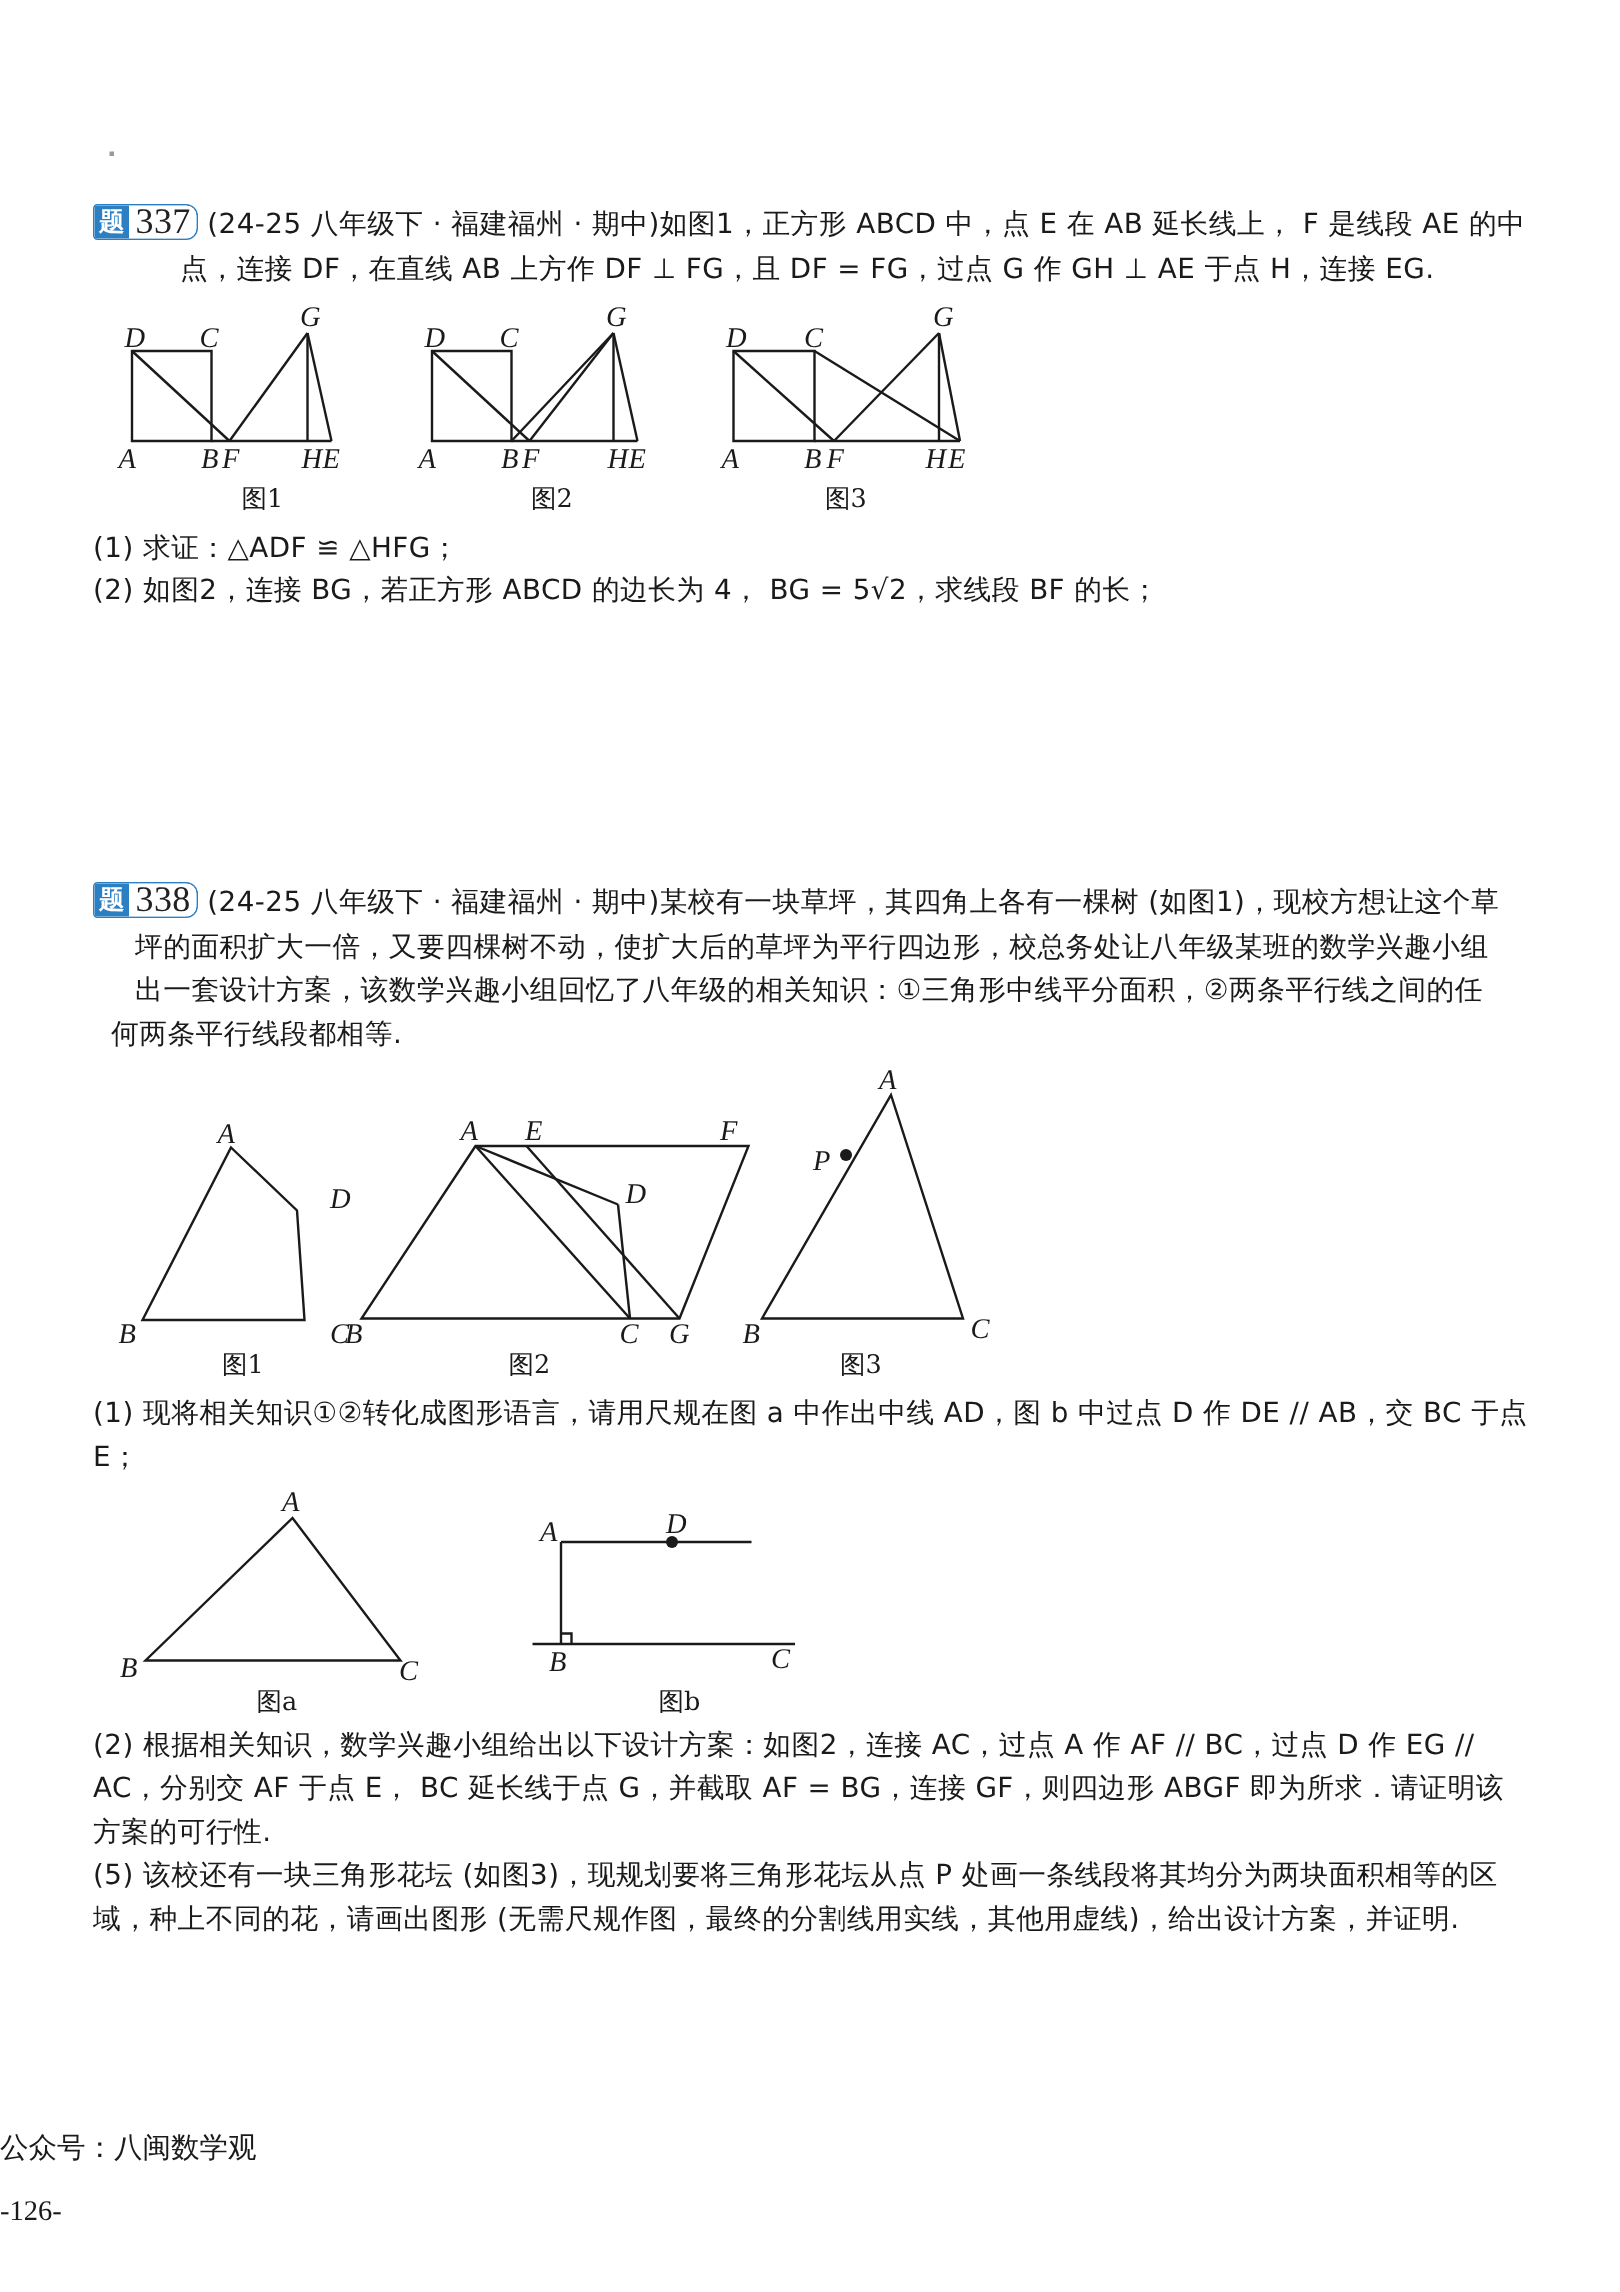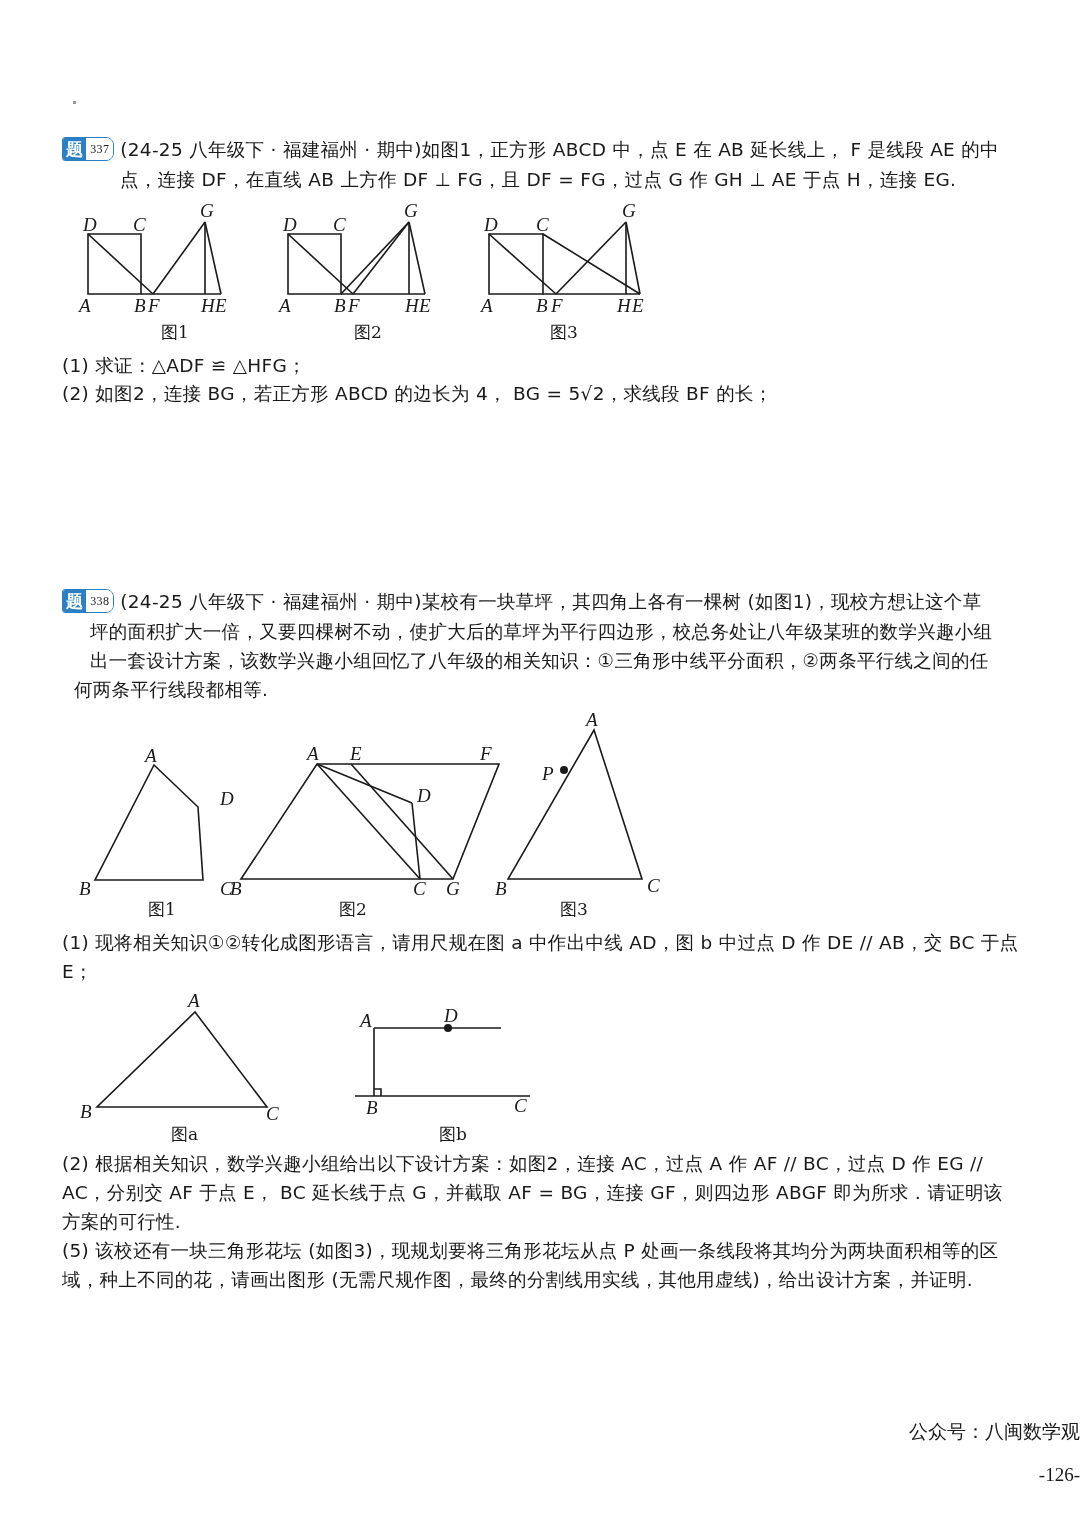--- a/index.html
+++ b/index.html
@@ -3,26 +3,26 @@
 <meta charset="utf-8">
 <style>
   html, body { margin:0; padding:0; background:#ffffff; }
   body { width:1080px; height:1528px; position:relative; overflow:hidden;
          font-family:"DejaVu Sans", sans-serif; color:#1a1a1a; }
   .page { position:absolute; left:0; top:0; width:1080px; height:1528px; }
   .line { position:absolute; font-size:18.5px; line-height:28px; white-space:nowrap; letter-spacing:0.3px; }
   .badge { display:inline-flex; align-items:stretch; height:22px; border:1.5px solid #2d7fc4; border-radius:3px 8px 8px 3px;
            vertical-align:middle; margin-right:6px; position:relative; top:-2px; overflow:hidden; }
   .badge .b-label { background:#2d7fc4; color:#fff; font-weight:bold; font-size:17px; padding:0 3px; line-height:22px; }
-  .badge .b-num { font-family:"Liberation Serif", serif; font-size:12px; line-height:22px; padding:0 4px; color:#222; background:#fff; }
+  .badge .b-num { font-family:"Liberation Serif", serif; font-size:24px; line-height:22px; padding:0 4px; color:#222; background:#fff; }
   svg.fig { position:absolute; overflow:visible; }
   svg.fig line, svg.fig polyline, svg.fig polygon { stroke:#1a1a1a; stroke-width:1.6; fill:none; }
   svg.fig text.lbl { font-family:"Liberation Serif", serif; font-style:italic; font-size:19px; fill:#1a1a1a; }
   svg.fig text.cap { font-family:"DejaVu Serif", serif; font-size:17px; fill:#1a1a1a; }
-  .footer { position:absolute; left:0; width:1080px; text-align:right; }
+  .footer { position:absolute; left:0; width:1080px; text-align:left; }
   .dot { position:absolute; width:3px; height:3px; background:#999; }
 </style>
 </head>
 <body>
 
 <div class="page">
 
   <div class="dot" style="left:73px;top:101px;"></div>
 
   <div class="line" style="left:62px;top:136px;">

